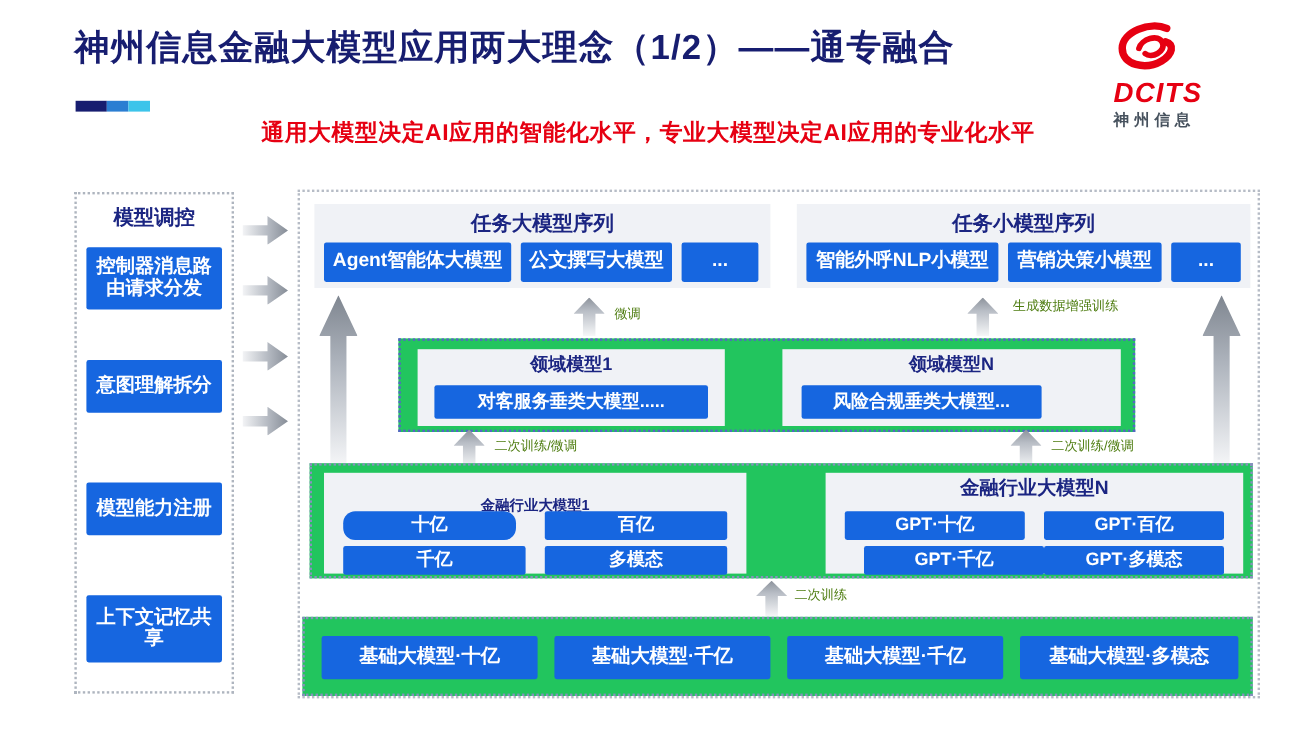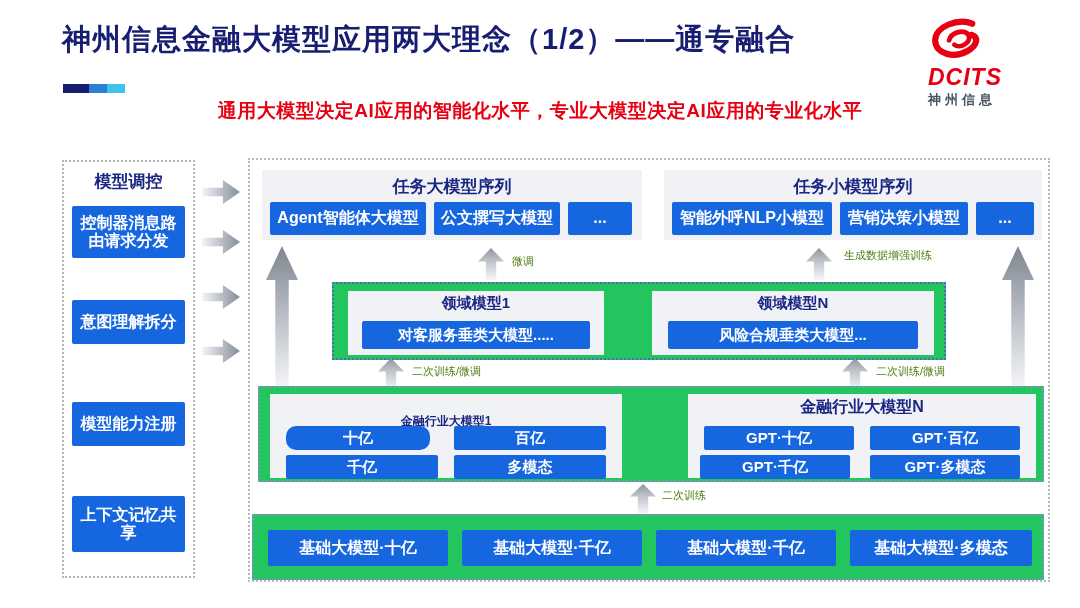--- a/index.html
+++ b/index.html
@@ -113,42 +113,42 @@
   <div class="flow-label wrap" style="left:838px;top:246px;width:100px;">生成数据增强训练</div>
   <div class="abs arr-up-big" style="left:1002px;top:246px;width:32px;height:142px;"></div>
 
   <div class="group group-blue" style="left:332px;top:282px;width:614px;height:78px;">
     <div class="panel" style="left:14px;top:7px;width:256px;height:64px;">
       <div class="panel-title" style="top:3px;font-size:15px;">领域模型1</div>
       <div class="chip" style="left:14px;top:30px;width:228px;height:28px;font-size:15px;">对客服务垂类大模型.....</div>
     </div>
     <div class="panel" style="left:318px;top:7px;width:282px;height:64px;">
       <div class="panel-title" style="top:3px;font-size:15px;">领域模型N</div>
-      <div class="chip" style="left:16px;top:30px;width:250px;height:28px;font-size:15px;">风险合规垂类大模型...</div>
+      <div class="chip" style="left:16px;top:30px;width:200px;height:28px;font-size:15px;">风险合规垂类大模型...</div>
     </div>
   </div>
 
   <div class="abs arr-up-sm" style="left:378px;top:358px;width:26px;height:32px;"></div>
   <div class="flow-label" style="left:412px;top:364px;">二次训练/微调</div>
   <div class="abs arr-up-sm" style="left:842px;top:358px;width:26px;height:32px;"></div>
   <div class="flow-label" style="left:876px;top:364px;">二次训练/微调</div>
 
   <div class="group group-slate" style="left:258px;top:386px;width:786px;height:96px;">
     <div class="panel" style="left:10px;top:6px;width:352px;height:84px;">
       <div class="panel-title" style="top:19px;font-size:12px;">金融行业大模型1</div>
       <div class="chip" style="left:16px;top:32px;width:144px;height:24px;font-size:15px;border-radius:10px;">十亿</div>
       <div class="chip" style="left:184px;top:32px;width:152px;height:24px;font-size:15px;text-align:center;">百亿</div>
       <div class="chip" style="left:16px;top:61px;width:152px;height:24px;font-size:15px;">千亿</div>
       <div class="chip" style="left:184px;top:61px;width:152px;height:24px;font-size:15px;">多模态</div>
     </div>
     <div class="panel" style="left:428px;top:6px;width:348px;height:84px;">
       <div class="panel-title" style="top:3px;font-size:16px;">金融行业大模型N</div>
       <div class="chip" style="left:16px;top:32px;width:150px;height:24px;font-size:15px;">GPT·十亿</div>
       <div class="chip" style="left:182px;top:32px;width:150px;height:24px;font-size:15px;">GPT·百亿</div>
-      <div class="chip" style="left:12px;top:61px;width:150px;height:24px;font-size:15px;">GPT·千亿</div>
+      <div class="chip" style="left:32px;top:61px;width:150px;height:24px;font-size:15px;">GPT·千亿</div>
       <div class="chip" style="left:182px;top:61px;width:150px;height:24px;font-size:15px;">GPT·多模态</div>
     </div>
   </div>
 
   <div class="abs arr-up-sm" style="left:630px;top:484px;width:26px;height:30px;"></div>
   <div class="flow-label" style="left:662px;top:488px;">二次训练</div>
 
   <div class="group group-slate" style="left:252px;top:514px;width:792px;height:66px;">
     <div class="chip" style="left:14px;top:14px;width:180px;height:36px;font-size:16px;">基础大模型·十亿</div>
     <div class="chip" style="left:208px;top:14px;width:180px;height:36px;font-size:16px;">基础大模型·千亿</div>

